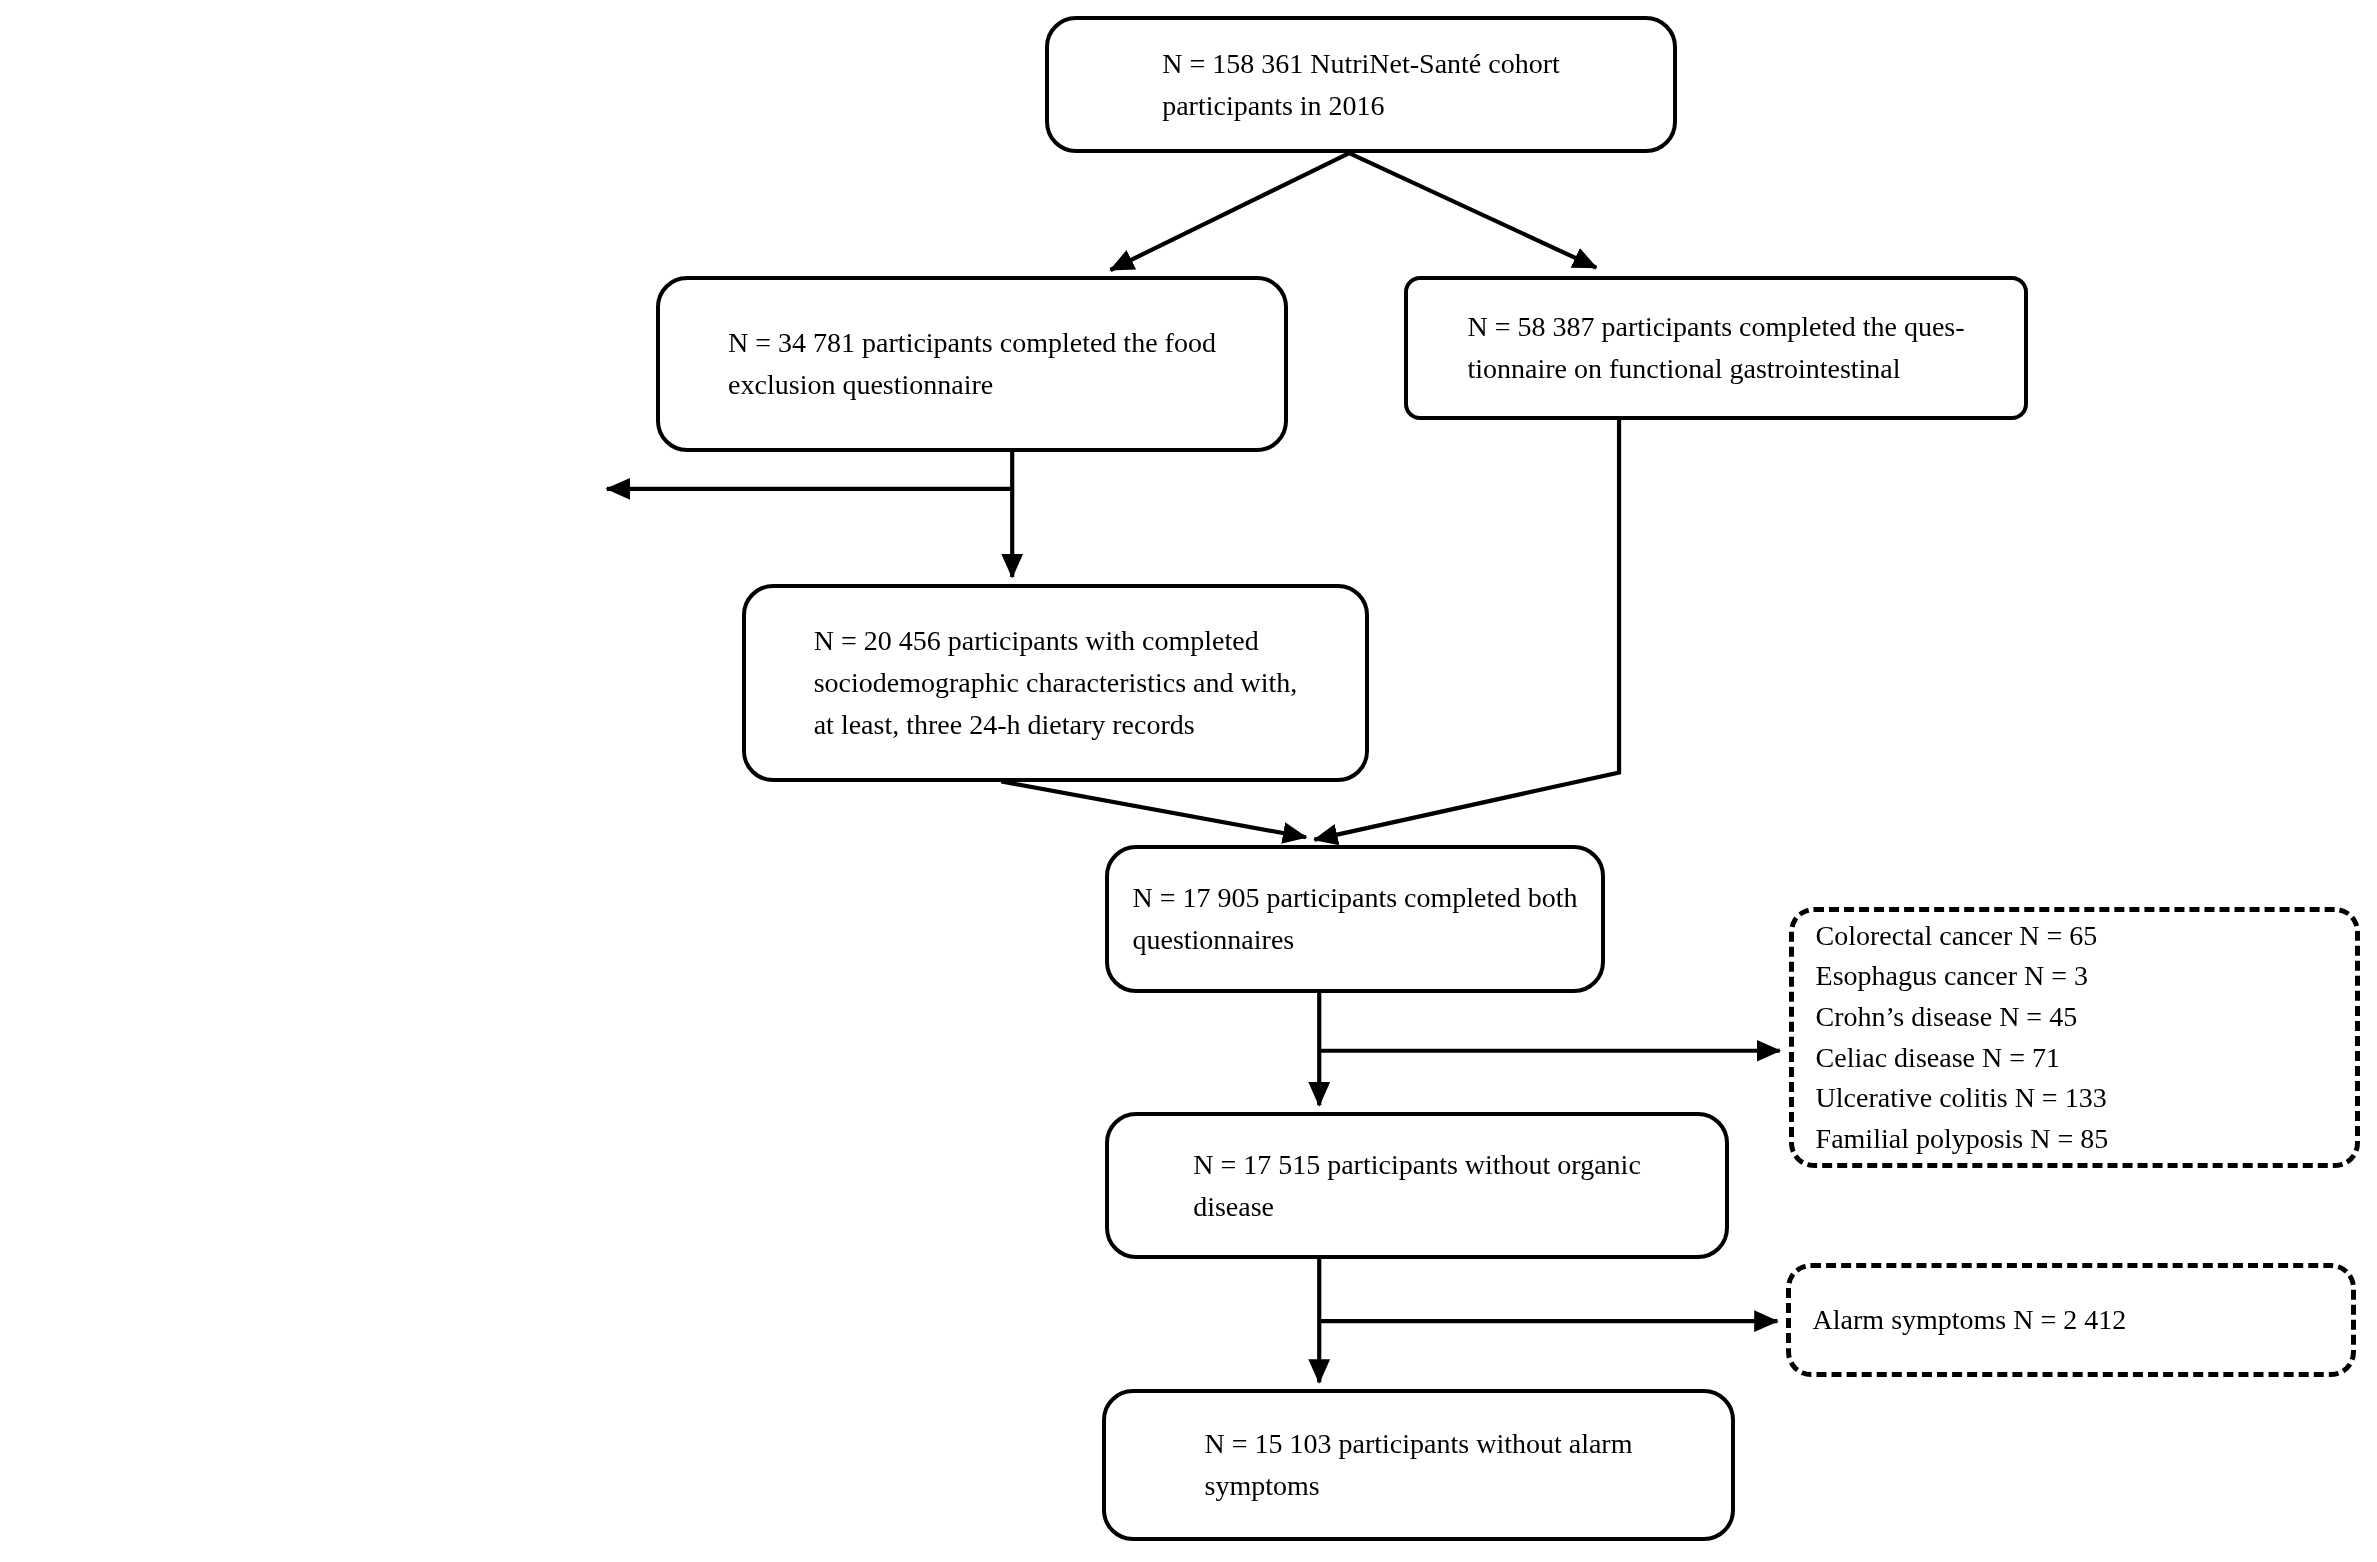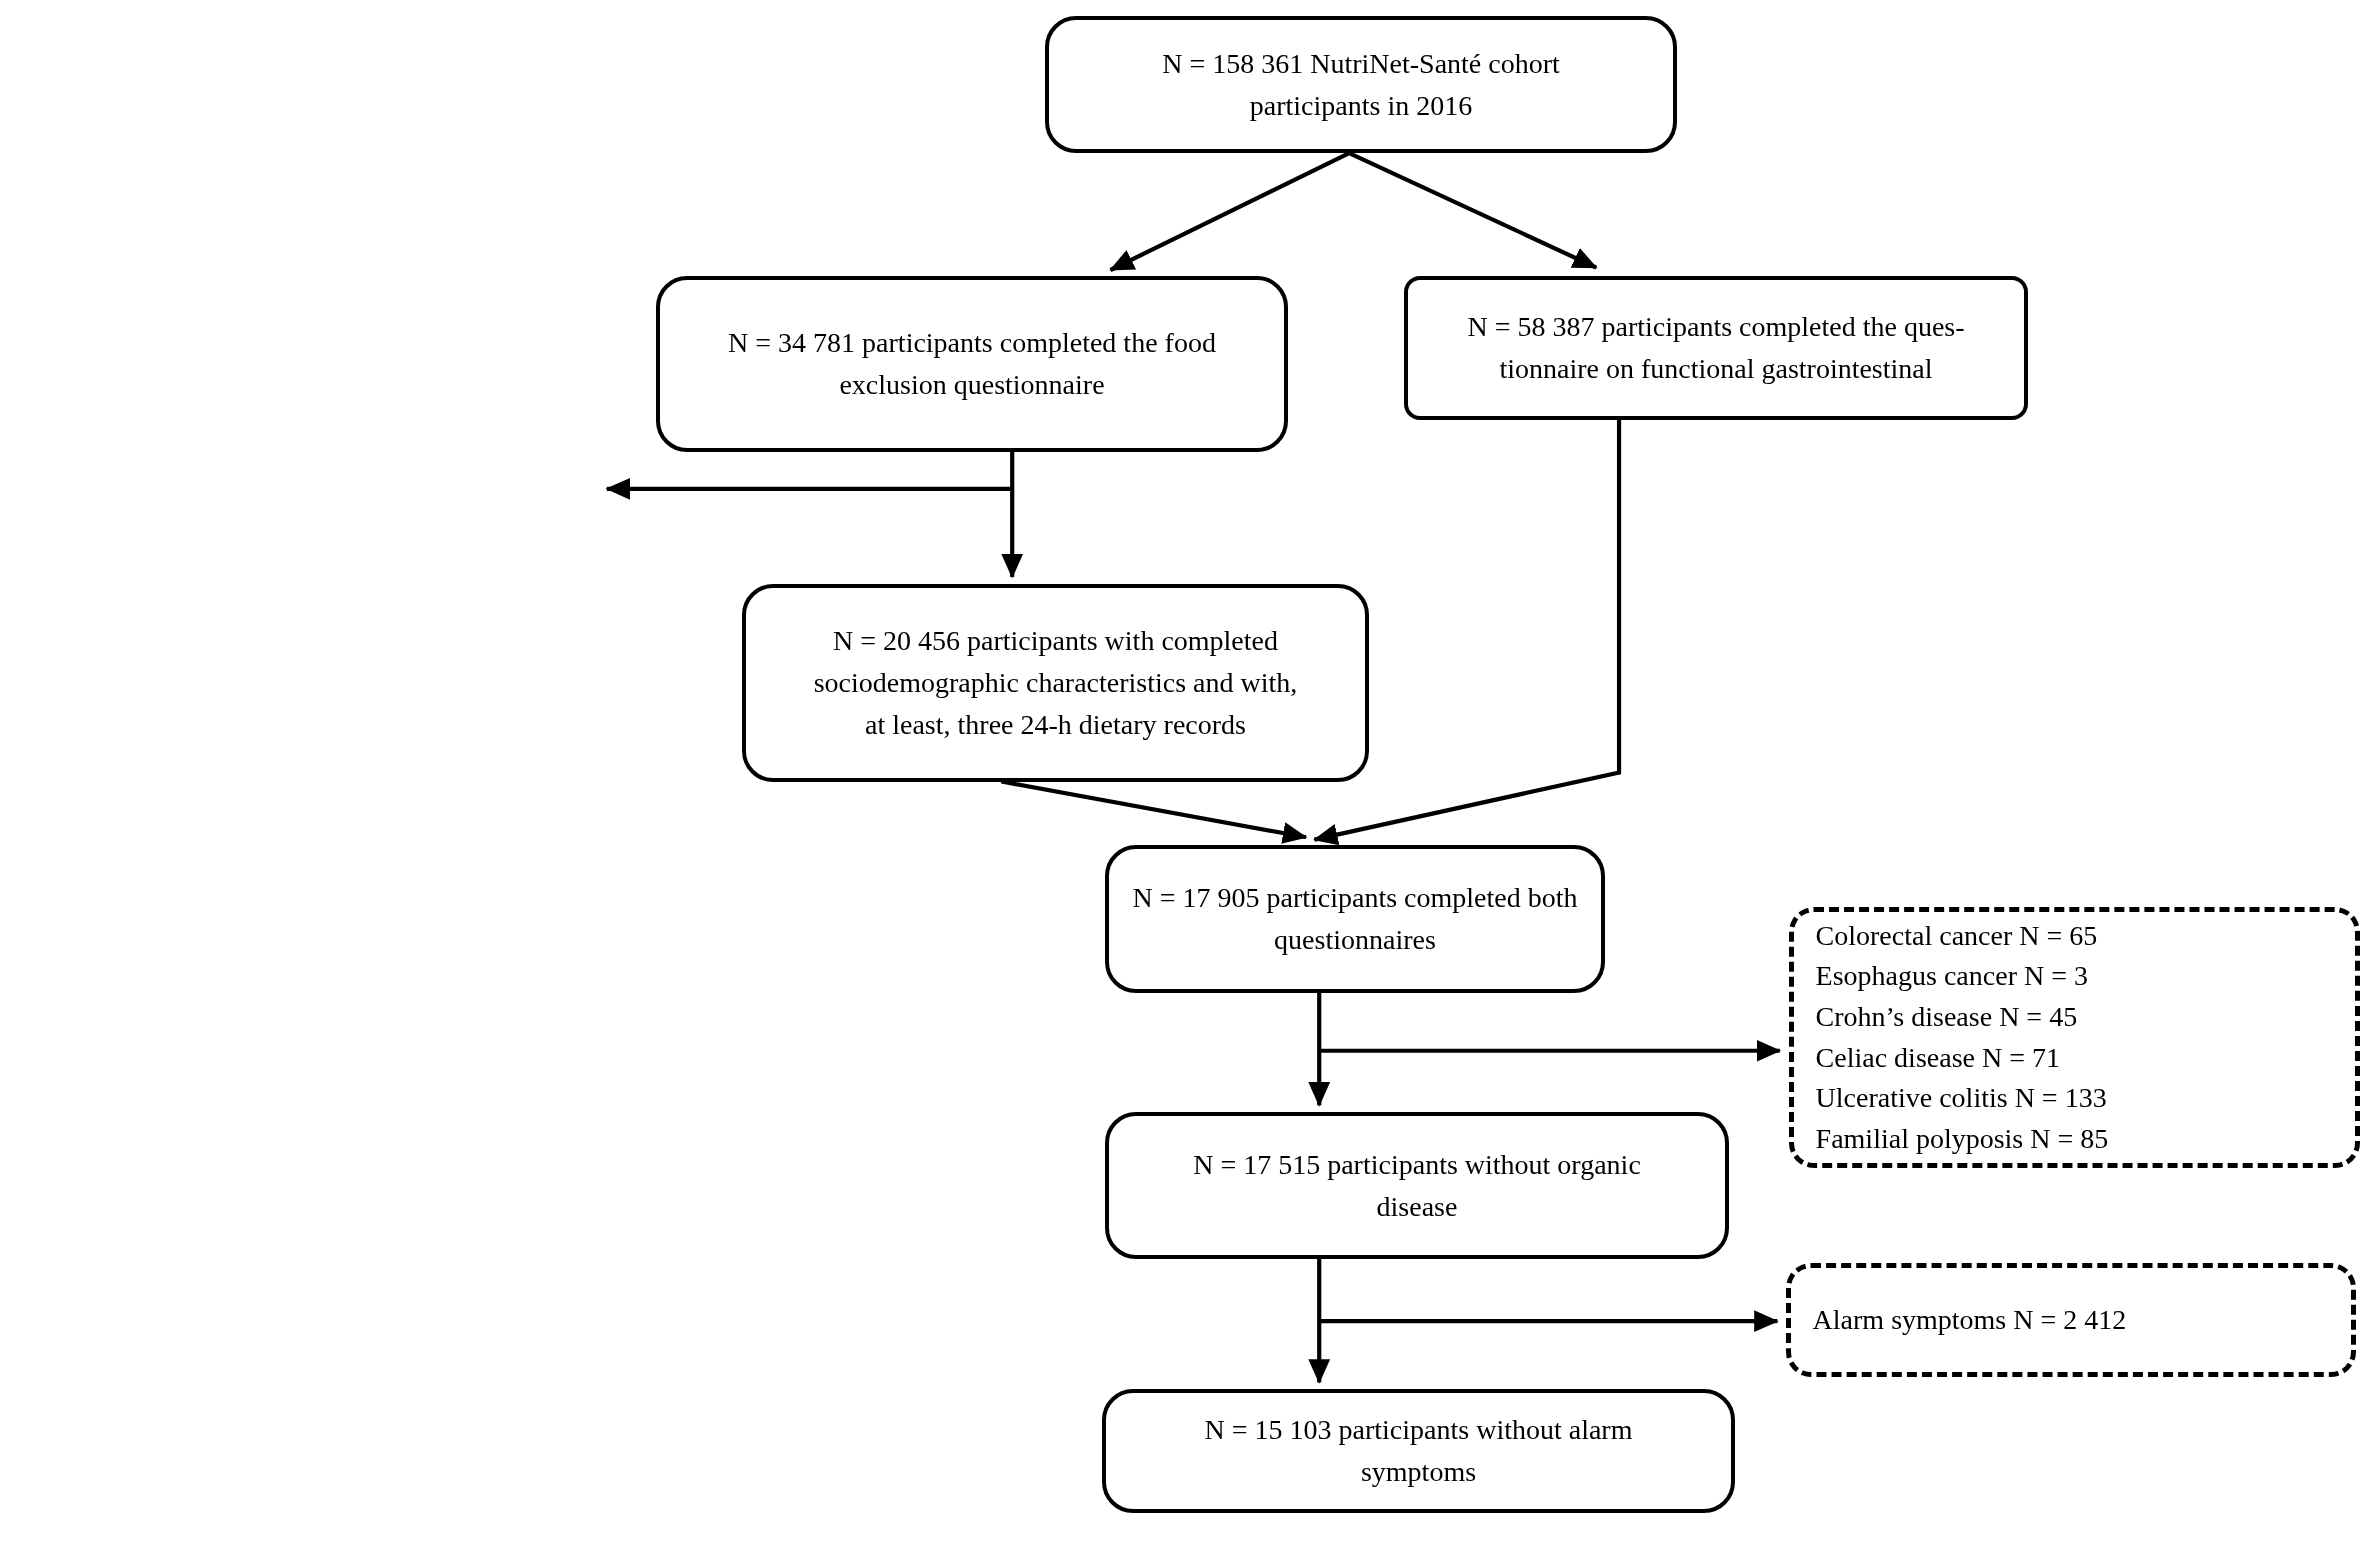--- a/index.html
+++ b/index.html
@@ -16,21 +16,21 @@
     left: 0; top: 0;
     width: 2377px; height: 1563px;
     z-index: 1;
   }
   .node {
     position: absolute;
     box-sizing: border-box;
     display: flex;
     align-items: center;
     justify-content: center;
-    text-align: center;
+    text-align: left;
     background: #ffffff;
     font-size: 28px;
     line-height: 1.5;
     white-space: pre;
     z-index: 2;
   }
   .solid {
     border: 4.2px solid #000;
     border-radius: 31px;
   }
@@ -49,21 +49,21 @@
   #n-fgid          { left: 1404px; top:  276px; width: 624px; height: 144px; border-radius: 16px; }
   #n-missing       { left:   23px; top:  405px; width:  575px; height: 168px;
                      line-height: 1.7; padding-left: 15.6px; padding-right: 4.8px; }
   #n-sociodemo     { left: 742px; top:  584px; width: 627px; height: 198px; }
   #n-both          { left: 1105px; top: 845px; width: 500px; height: 148px; }
   #n-diseases      { left: 1789px; top: 907px; width:  571px; height: 261px;
                      line-height: 1.45; padding-left: 21.6px; padding-right: 6px; }
   #n-organic       { left: 1105px; top: 1112px; width: 624px; height: 147px; }
   #n-alarm         { left: 1786px; top: 1263px; width:  570px; height: 114px;
                      padding-left: 21.6px; padding-right: 6px; }
-  #n-final         { left: 1102px; top: 1389px; width: 633px; height: 124px; }
+  #n-final         { left: 1102px; top: 1389px; width: 633px; height: 152px; }
 </style>
 </head>
 <body>
 
 <div id="canvas">
 
   <svg id="arrows" viewBox="0 0 3964 2606" xmlns="http://www.w3.org/2000/svg">
     <defs>
       <marker id="arrow" viewBox="0 0 10 10" refX="8.5" refY="5" markerWidth="6.5" markerHeight="6.5" orient="auto">
         <path d="M0,1 L9,5 L0,9 z" fill="#000"></path>

